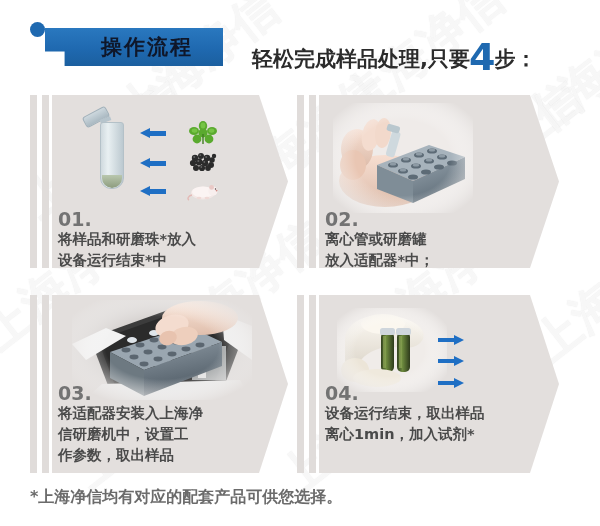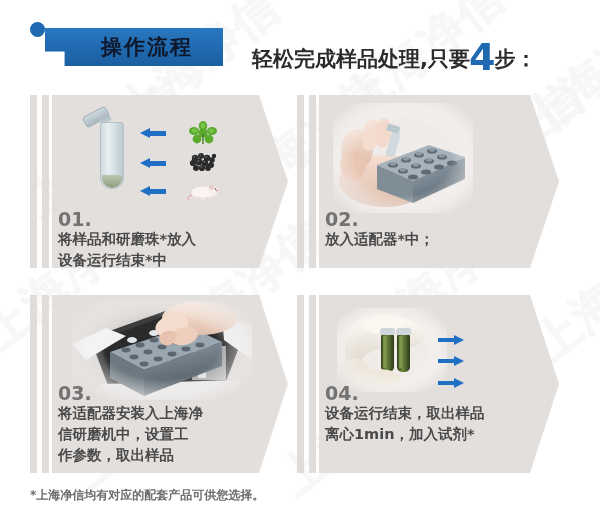--- a/index.html
+++ b/index.html
@@ -214,21 +214,21 @@
     font-size: 14px;
     font-weight: bold;
     color: #2a6fb8;
     font-family: "DejaVu Sans", sans-serif;
     white-space: nowrap;
   }
 
   .footnote {
     position: absolute;
     left: 30px; top: 487px;
-    font-size: 12px;
+    font-size: 16px;
     font-weight: bold;
     color: #6b6b6b;
     letter-spacing: 0px;
     font-family: "DejaVu Sans", sans-serif;
     z-index: 20;
   }
 </style>
 </head>
 <body>
 
@@ -390,20 +390,21 @@
       </g>
     </g>
 
     <rect x="56" y="28" width="9" height="26" rx="3" fill="#cfd9de" transform="rotate(16 60 40)"></rect>
     <rect x="54" y="22" width="13" height="7" rx="2" fill="#b9c7ce" transform="rotate(16 60 25)"></rect>
     <rect width="140" height="110" fill="url(#fade2)"></rect>
   </svg>
 </div>
 <div class="step-num" style="left:325px; top:208px; z-index:20;">02.</div>
 <div class="step-text" style="left:325px; top:229px; z-index:20;">
+  <div>离心管或研磨罐</div>
   <div>放入适配器*中；</div>
 </div>
 
 <div class="card" style="left:30px; top:295px; width:258px; height:178px;">
   <div class="bar1"></div>
   <div class="bar2"></div>
   <div class="cbody" style="width:236px;"></div>
 </div>
 <div class="photo" style="left:72px; top:300px; width:180px; height:100px; z-index:12;">
   <svg width="180" height="100" viewBox="0 0 180 100">

